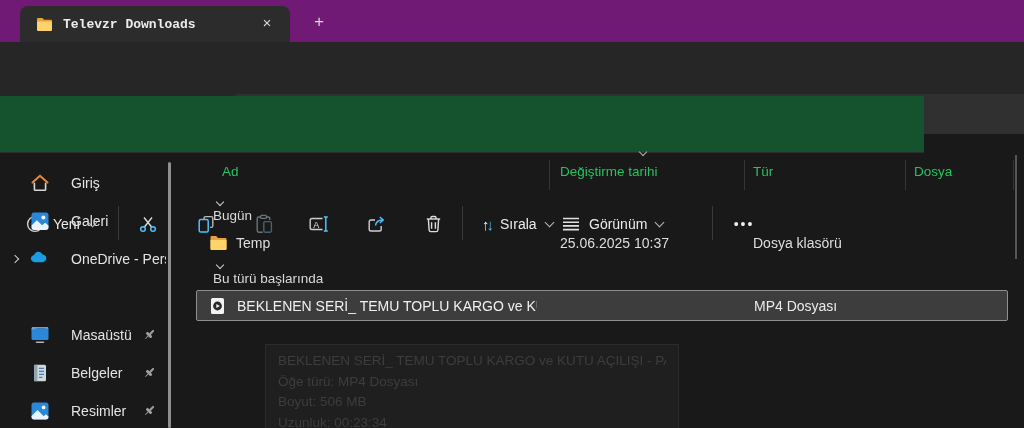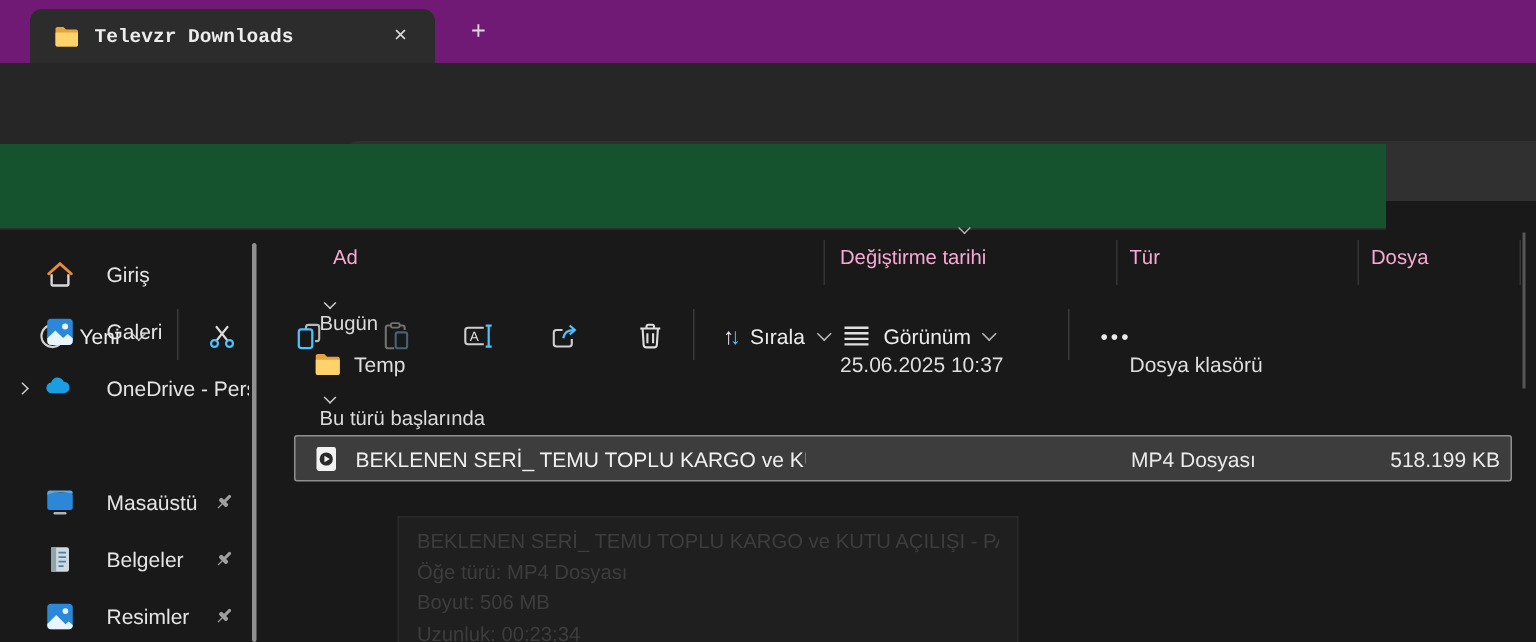--- a/index.html
+++ b/index.html
@@ -47,21 +47,21 @@
                border-radius:4px; overflow:hidden; }
   .side-label { font-size:14px; color:#e4e4e4; margin-left:21px; white-space:nowrap; }
   .side-ico { width:20px; height:20px; display:flex; margin-left:22px; flex:none; }
   .side-ico.onedrive { margin-left:22px; }
   .expander { position:absolute; left:12px; width:6px; height:6px; border-right:1.5px solid #cfcfcf;
               border-top:1.5px solid #cfcfcf; transform:rotate(45deg); }
   .pin { position:absolute; left:142px; width:16px; height:16px; }
   .side-scroll { position:absolute; left:168px; top:162px; width:3px; height:266px; background:#8f8f8f; border-radius:2px; }
 
   
-  .colhead { position:absolute; top:164px; font-size:13.5px; color:#f9a8d4; }
+  .colhead { position:absolute; top:164px; font-size:13.5px; color:#22c55e; }
   .coldiv { position:absolute; top:160px; width:1px; height:30px; background:#353535; }
   .sort-ind { position:absolute; left:640px; top:149px; width:6px; height:6px;
               border-right:1.4px solid #b0b0b0; border-bottom:1.4px solid #b0b0b0; transform:rotate(45deg); }
   .group-hd { position:absolute; left:213px; height:24px; display:flex; align-items:flex-start;flex-direction:column; }
   .group-chev { width:6px; height:6px; border-right:1.4px solid #cfcfcf; border-bottom:1.4px solid #cfcfcf;
                 transform:rotate(45deg); margin:0 10px 3px 4px; }
   .group-label { font-size:13.5px; color:#dadada; }
   .frow { position:absolute; left:196px; width:812px; height:31px; border-radius:2px; }
   .frow.selected { background:#3d3d3d; border:1px solid #8f8f8f; }
   .fcell { position:absolute; top:0; height:100%; display:flex; align-items:center; font-size:14px; color:#dedede; white-space:nowrap; }
@@ -372,21 +372,20 @@
     <div class="frow selected" style="top:290px">
       <span class="fcell f-ico">
         <svg width="15" height="18" viewBox="0 0 15 18">
           <rect x="1" y="1" width="13" height="16" rx="1.6" fill="#f2f2f2"></rect>
           <circle cx="7.5" cy="9" r="4.4" fill="#2a2a2a"></circle>
           <path d="M6.3 6.9l3.6 2.1-3.6 2.1z" fill="#f2f2f2"></path>
         </svg>
       </span>
       <span class="fcell f-name" style="color:#f0f0f0">BEKLENEN SERİ_ TEMU TOPLU KARGO ve KUTU ...</span>
       <span class="fcell f-type" style="color:#eaeaea">MP4 Dosyası</span>
-      <span class="fcell f-size" style="color:#eaeaea">518.199 KB</span>
     </div>
 
     <div class="list-scroll"></div>
   </div>
 
   <div class="tooltip">
     <div class="tip-line">BEKLENEN SERİ_ TEMU TOPLU KARGO ve KUTU AÇILIŞI - PART 3</div>
     <div class="tip-line">Öğe türü: MP4 Dosyası</div>
     <div class="tip-line">Boyut: 506 MB</div>
     <div class="tip-line">Uzunluk: 00:23:34</div>

